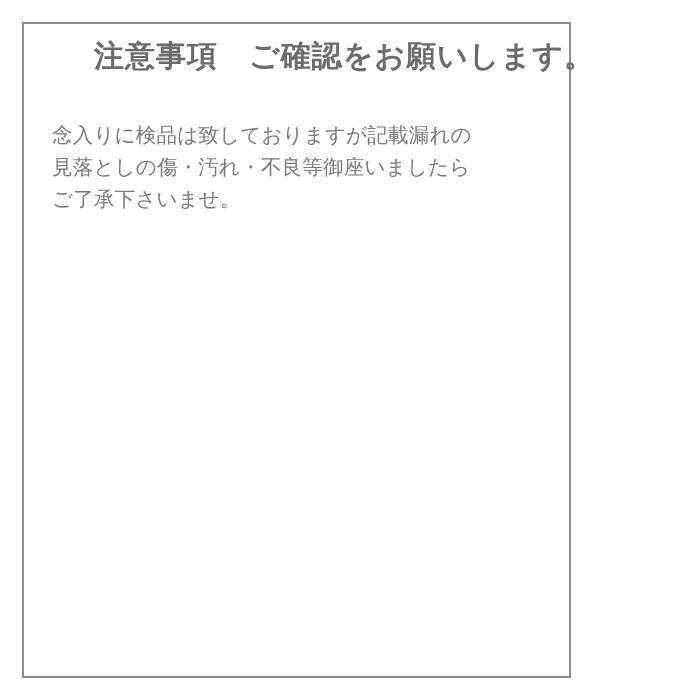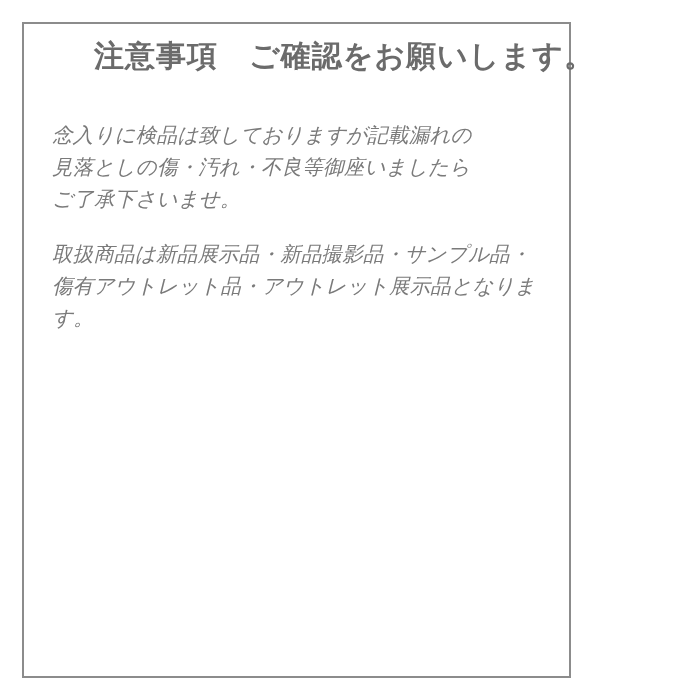--- a/index.html
+++ b/index.html
@@ -42,21 +42,20 @@
     color: #6b6b6b;
     letter-spacing: 1px;
     margin: 0 0 46px 42px;
     line-height: 1.2;
     white-space: pre;
   }
   .notice-body {
     color: #7a7a7a;
     font-size: 20.5px;
     line-height: 1.55;
-    font-style: italic;
   }
   .para {
     margin: 0 0 24px 0;
     white-space: pre-line;
     letter-spacing: 0.2px;
   }
   .para:last-child {
     margin-bottom: 0;
   }
 </style>
@@ -64,17 +63,15 @@
 <body>
 
 <div class="notice-card">
   <div class="notice-frame"></div>
   <div class="notice-inner">
     <h1 class="notice-title">注意事項　ご確認をお願いします。</h1>
     <div class="notice-body">
       <p class="para">念入りに検品は致しておりますが記載漏れの
 見落としの傷・汚れ・不良等御座いましたら
 ご了承下さいませ。</p>
-      <p class="para">取扱商品は新品展示品・新品撮影品・サンプル品・
-傷有アウトレット品・アウトレット展示品となります。</p>
     </div>
   </div>
 </div>
 
 </body></html>

